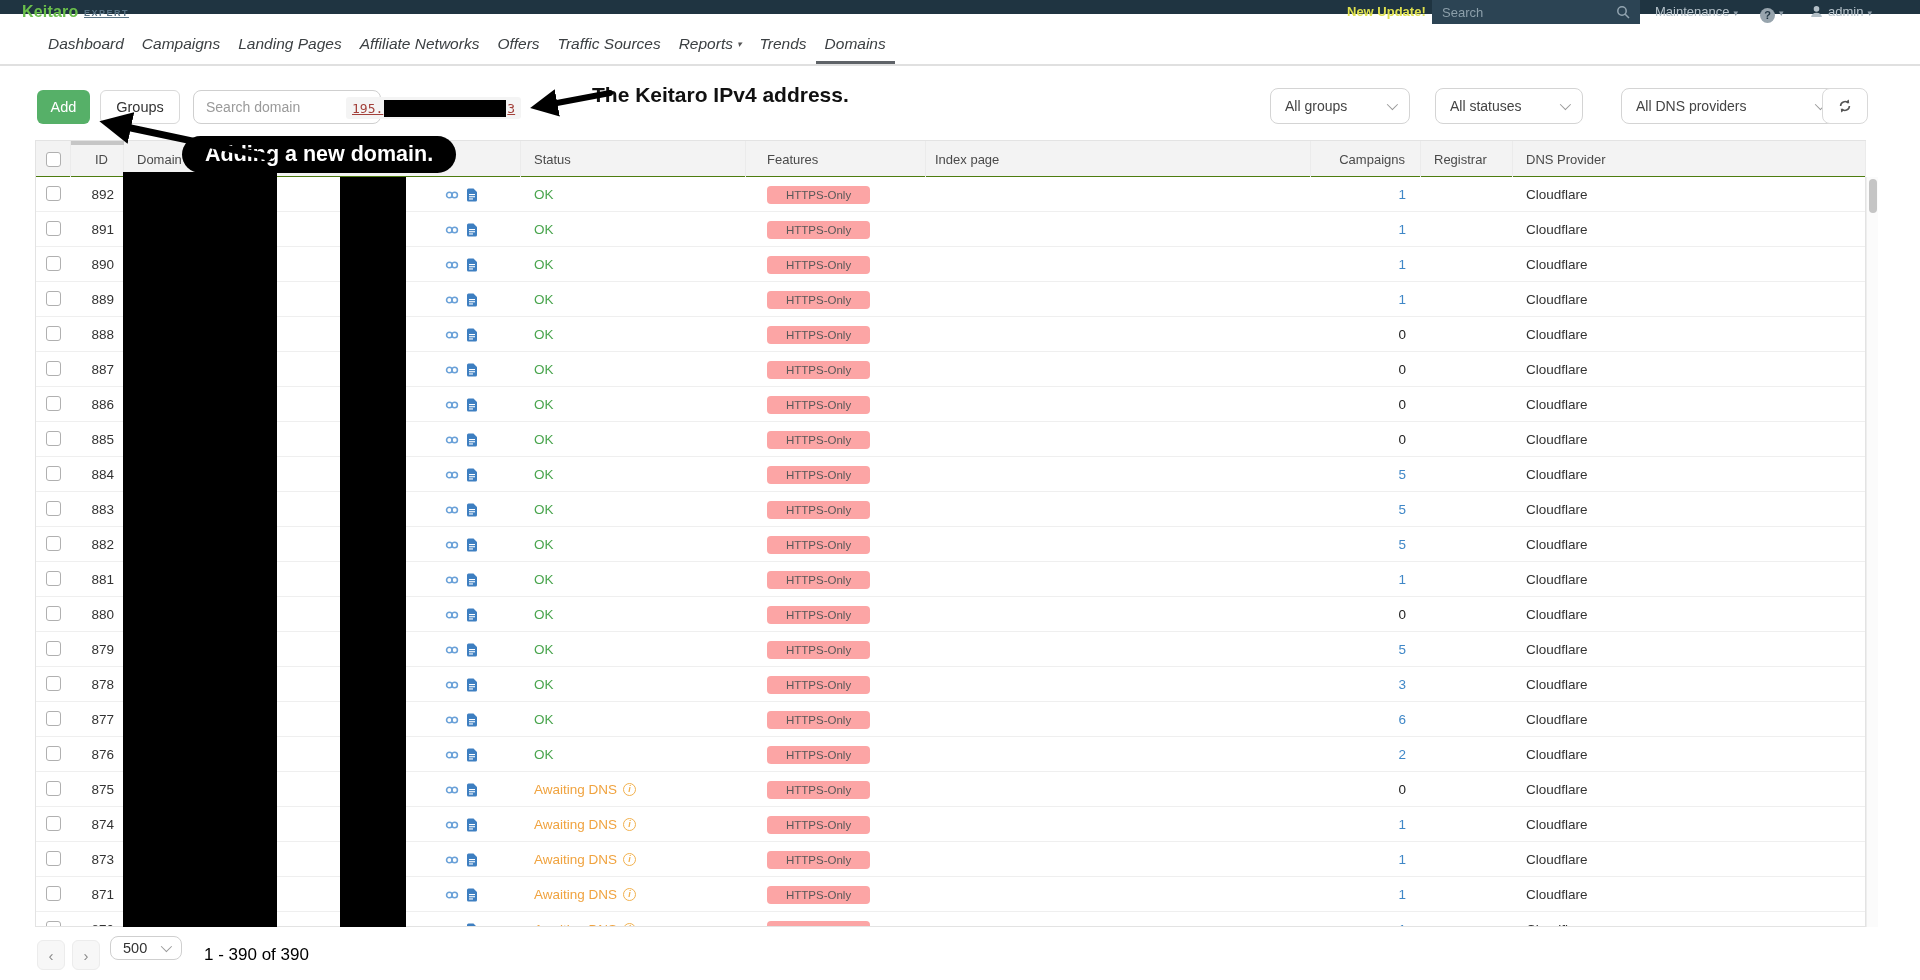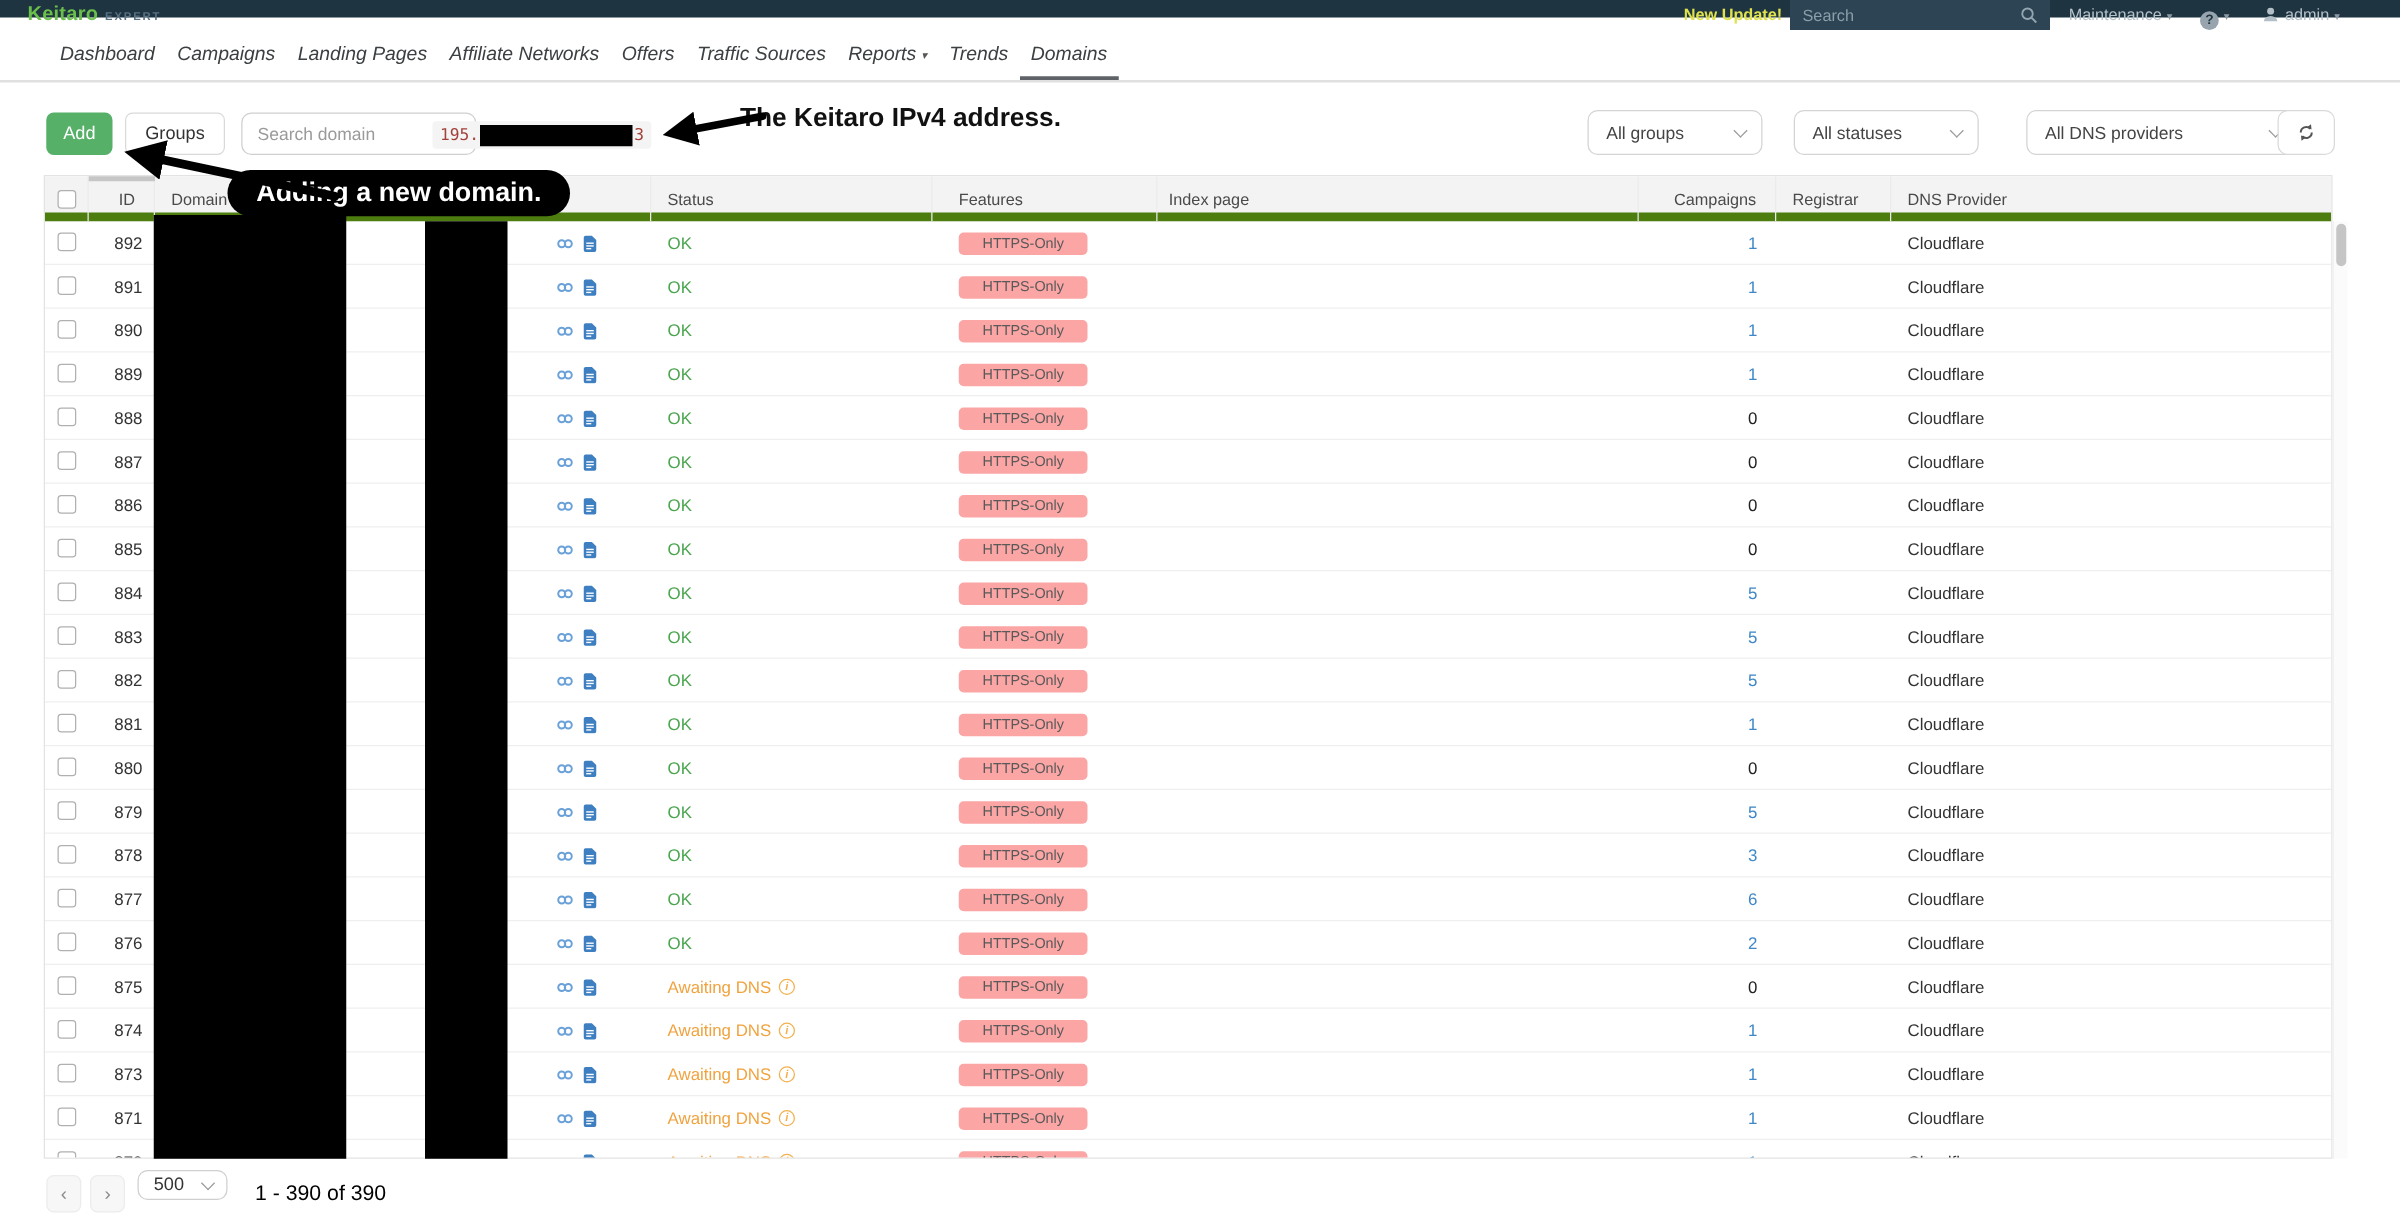--- a/index.html
+++ b/index.html
@@ -2,59 +2,59 @@
 <html><head>
 <meta charset="utf-8">
 <style>
   * { margin:0; padding:0; box-sizing:border-box; }
   html,body { width:1920px; height:980px; background:#fff; font-family:"Liberation Sans", sans-serif; overflow:hidden; }
   .page { position:relative; width:1920px; height:980px; }
 
   
   .topbar { position:absolute; left:0; top:0; width:1920px; height:14px; background:#1f3441; }
   .logo { position:absolute; left:22px; top:3px; font-size:16px; font-weight:bold; color:#6abf4b; letter-spacing:.2px; }
-  .logo-suffix { position:absolute; left:84px; top:8px; font-size:9px; color:#587284; letter-spacing:1.5px; font-weight:bold; }
+  .logo-suffix { position:absolute; left:84px; top:8px; font-size:9px; color:#587284; letter-spacing:1.5px; font-weight:bold;text-decoration:underline; }
   .new-update { position:absolute; left:1347px; top:4px; font-size:13px; font-weight:bold; color:#dfe14d; cursor:pointer; }
   .tb-search { position:absolute; left:1432px; top:0; width:208px; height:24px; background:#2c4454; border:none; color:#cfd8de; font-size:13px; padding:0 28px 0 10px; outline:none; font-family:"Liberation Sans", sans-serif; }
   .tb-search::placeholder { color:#8c9faa; }
   .tb-search-icon { position:absolute; left:1616px; top:5px; width:14px; height:14px; }
   .tb-item { position:absolute; top:0; height:24px; line-height:24px; color:#b6c2ca; font-size:13px; cursor:pointer; }
   .tb-caret { font-size:9px; color:#8b9aa5; margin-left:4px; }
   .help-circle { display:inline-block; width:15px; height:15px; line-height:15px; border-radius:50%; background:#97a4ad; color:#1f3441; font-size:11px; font-weight:bold; text-align:center; vertical-align:-3px; }
   .person-icon { display:inline-block; vertical-align:-2px; margin-right:5px; }
 
   
   .nav { position:absolute; left:0; top:24px; width:1920px; height:42px; background:#fff; border-bottom:2px solid #e0e0e0; display:flex; align-items:stretch; padding-left:39px;font-style:italic; }
   .nav-item { display:flex; align-items:center; padding:3px 9px 0 9px; font-size:15.5px; color:#3c4043; cursor:pointer; border-bottom:3px solid transparent; }
   .nav-item.active { border-bottom-color:#5f6368; }
   .nav-item .tb-caret { color:#555; }
 
   
   .btn-add { position:absolute; left:37px; top:90px; width:53px; height:34px; background:#56b068; color:#fff; border:none; border-radius:6px; font-size:14.5px; cursor:pointer; font-family:"Liberation Sans", sans-serif; }
   .btn-groups { position:absolute; left:100px; top:90px; width:80px; height:34px; background:#fff; color:#333; border:1px solid #d9d9d9; border-radius:6px; font-size:14.5px; cursor:pointer; font-family:"Liberation Sans", sans-serif; }
   .inp-domain { position:absolute; left:193px; top:90px; width:188px; height:34px; border:1px solid #cfcfcf; border-radius:8px; font-size:14px; color:#333; padding:0 12px; outline:none; font-family:"Liberation Sans", sans-serif; }
   .inp-domain::placeholder { color:#9a9a9a; }
-  .ip-chip { position:absolute; left:346px; top:97px; height:22px; background:#f4f4f4; border-radius:3px; padding:0 6px; display:flex; align-items:center; font-family:"DejaVu Sans Mono", monospace; font-size:13px; color:#a3403a; }
+  .ip-chip { position:absolute; left:346px; top:97px; height:22px; background:#f4f4f4; border-radius:3px; padding:0 6px; display:flex; align-items:center; font-family:"DejaVu Sans Mono", monospace; font-size:13px; color:#a3403a;text-decoration:underline; }
   .ip-redact { display:inline-block; width:122px; height:17px; background:#000; margin:0 1px; }
   .filter { position:absolute; top:88px; height:36px; background:#fff; border:1px solid #d4d4d4; border-radius:8px; display:flex; align-items:center; justify-content:space-between; padding:0 14px; font-size:14px; color:#444; cursor:pointer; }
   .f-groups { left:1270px; width:140px; }
   .f-statuses { left:1435px; width:148px; }
   .f-dns { left:1593px; width:217px;margin-left:28px; }
   .sel-caret { width:8px; height:8px; border-right:1.5px solid #9a9a9a; border-bottom:1.5px solid #9a9a9a; transform:rotate(45deg) translateY(-2px); }
   .btn-refresh { position:absolute; left:1822px; top:88px; width:46px; height:36px; background:#fff; border:1px solid #d9d9d9; border-radius:8px; cursor:pointer; display:flex; align-items:center; justify-content:center; }
 
   
   .note-ip { position:absolute; left:592px; top:83px; font-size:21px; font-weight:bold; color:#111; z-index:60; }
   .bubble { position:absolute; left:182px; top:136px; height:37px; line-height:37px; background:#000; color:#fff; border-radius:19px; padding:0 23px; font-size:21.5px; font-weight:bold; z-index:55; }
   .arrows { position:absolute; left:0; top:0; width:1920px; height:980px; z-index:60; pointer-events:none; }
 
   
   .table { position:absolute; left:35px; top:140px; width:1831px; height:787px; border:1px solid #e3e3e3; background:#fff; }
   .grid-row { display:grid; grid-template-columns:35px 53px 397px 225px 180px 385px 110px 92px 353px; align-items:center; }
-  .thead { position:relative; height:36px; background:#f3f3f3; border-bottom:7px solid #4d7c0f; font-size:13px; color:#4a4a4a; }
+  .thead { position:relative; height:36px; background:#f3f3f3; border-bottom:1px solid #4d7c0f; font-size:13px; color:#4a4a4a; }
   .thead > div { height:36px; display:flex; align-items:center; border-right:1px solid #ebebeb; padding-left:13px; cursor:pointer; }
   .thead > div:last-child { border-right:none; }
   .thead .h-right { justify-content:flex-end; padding-right:15px; padding-left:0; }
   .sortbar { position:absolute; left:35px; top:0; width:53px; height:4px; background:#c6c6c6; }
   .tbody { position:relative; height:749px; overflow:hidden; }
   .trow { height:35px; border-bottom:1px solid #efefef; font-size:13.5px; color:#333; }
   .c-check, .hc-check { padding-left:10px !important; }
   .checkbox { display:inline-block; width:15px; height:15px; border:1.5px solid #b0b0b0; border-radius:3px; background:#fff; cursor:pointer; }
   .c-id { text-align:right; padding-right:10px; }
   .c-domain { display:flex; justify-content:flex-end; align-items:center; gap:7px; padding-right:43px; height:35px; }

